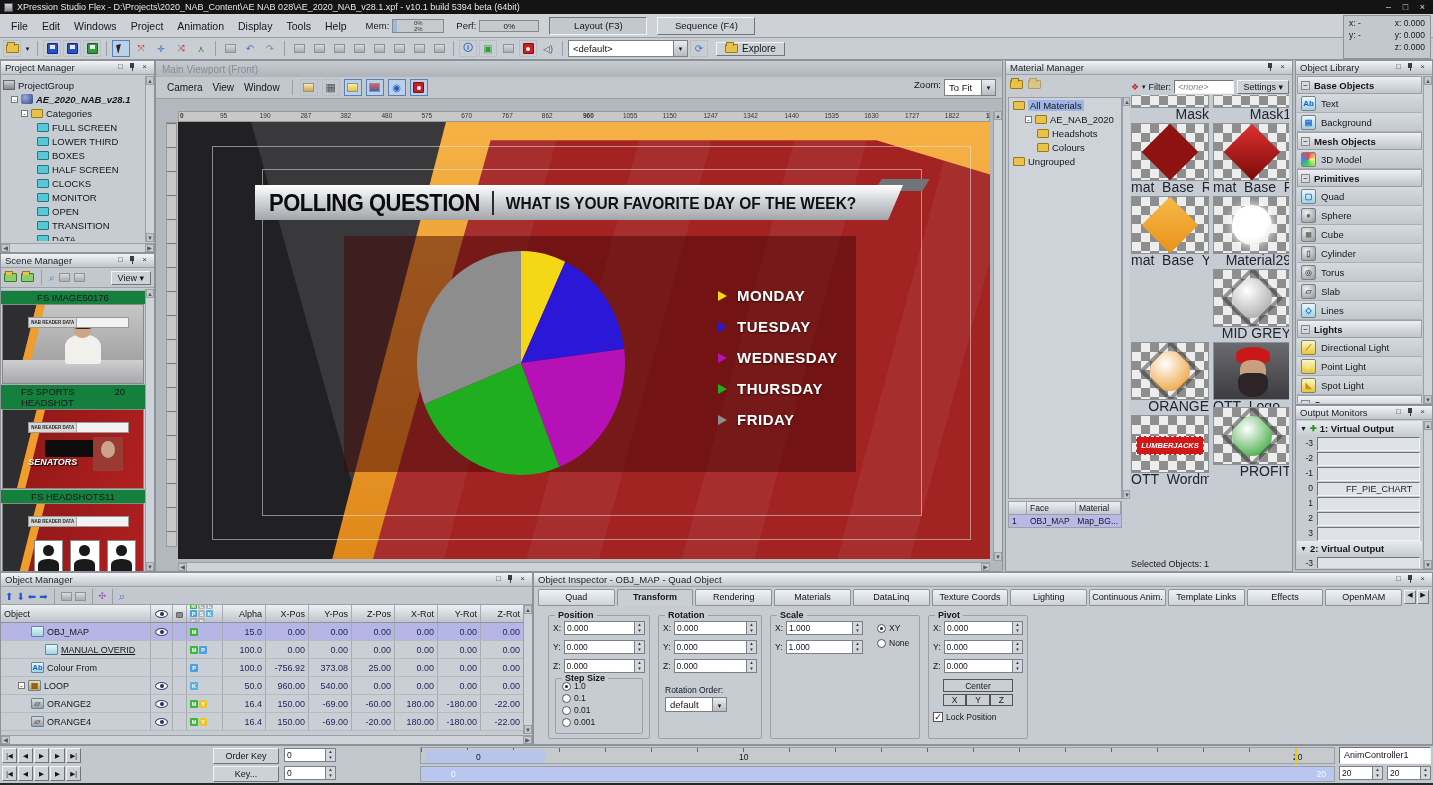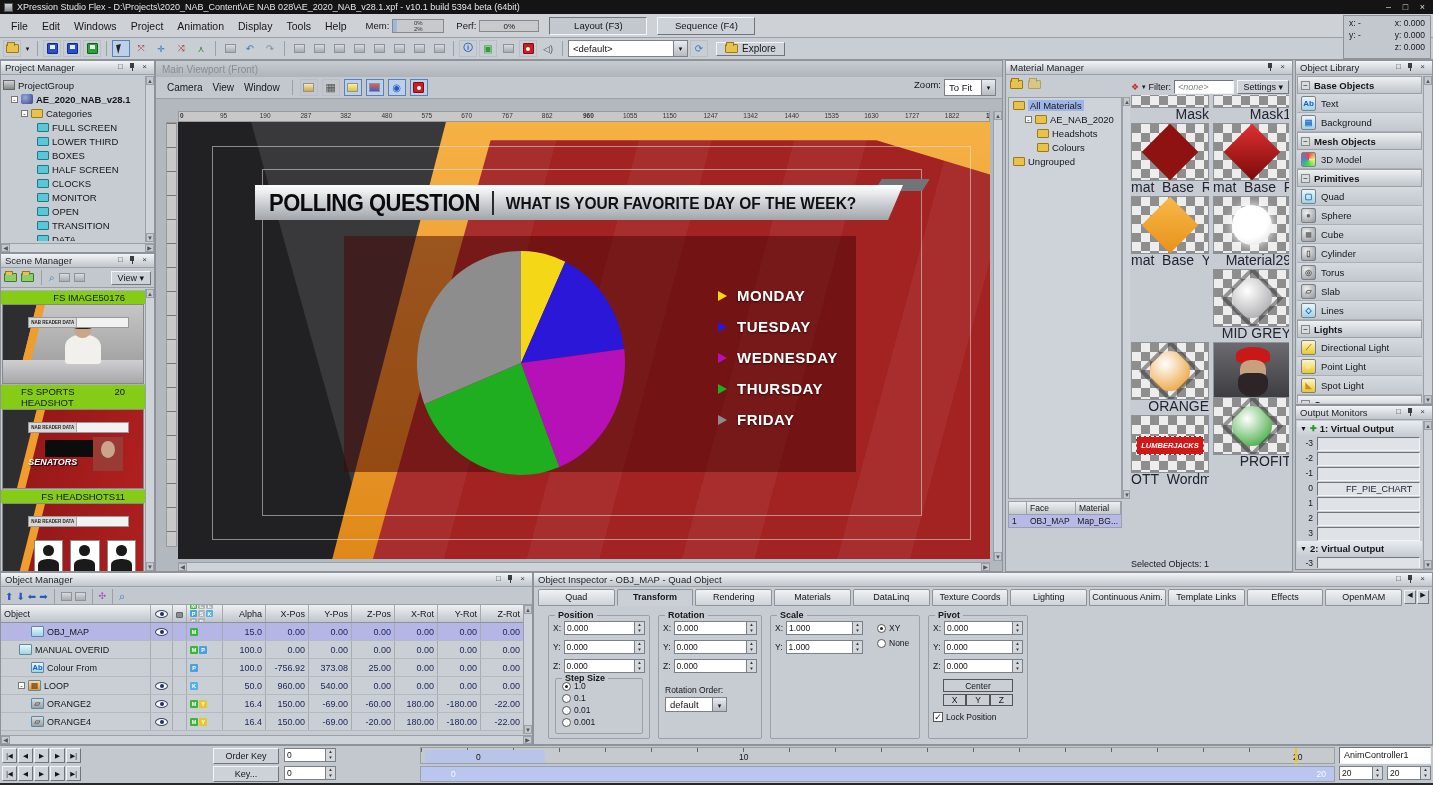--- a/index.html
+++ b/index.html
@@ -59,21 +59,21 @@
 .hscroll span{background:#c2c8ce;border:1px solid #9aa0a6;width:9px;line-height:7px;text-align:center}
 
 .trow{display:flex;align-items:center;height:14px;gap:3px;white-space:nowrap;font-size:9.5px}
 .texp{width:7px;height:7px;border:1px solid #777;background:#fff;font-size:7px;line-height:5px;text-align:center;flex:none}
 .tico{width:12px;height:9px;flex:none;border-radius:1px}
 .fold-y{background:#e8c24a;border:1px solid #9a7a18}
 .fold-c{background:#58c8d8;border:1px solid #1a7a8a}
 .ico-pg{width:12px;height:10px;background:linear-gradient(#d0d4d8,#888);border:1px solid #666}
 .ico-proj{width:12px;height:10px;background:radial-gradient(circle at 35% 35%,#9ad,#348);border-radius:2px}
 
-.sc-name{display:flex;justify-content:flex-end;padding:1px 20px;font-size:9.5px;background:#84cc16;border-top:1px solid #aab0b6}
+.sc-name{display:flex;justify-content:center;padding:1px 20px;font-size:9.5px;background:#15803d;border-top:1px solid #aab0b6}
 .sc-thumb{height:80px;position:relative;overflow:hidden;border:1px solid #888;margin:0 1px}
 .st-layer{position:absolute;inset:0}
 .l3bar{position:absolute;left:18%;top:16%;width:72%;height:13%;background:#f2f2f2;border:1px solid #999;display:flex;align-items:center;font-size:4.5px;color:#222;overflow:hidden}
 .l3bar b{background:#d8d8d8;padding:0 2px;height:100%;display:flex;align-items:center;border-right:1px solid #aaa;white-space:nowrap}
 .wedge-dk{position:absolute;inset:0;background:#2e2e30;clip-path:polygon(0 0,24% 0,10% 100%,0 100%)}
 .slash-or{position:absolute;inset:0;background:#ef9d2c;clip-path:polygon(24% 0,30% 0,16% 100%,10% 100%)}
 .sil{position:absolute;background:#fff;border:1px solid #888}
 .sil::before{content:"";position:absolute;left:30%;top:12%;width:40%;height:38%;background:#1a1a1a;border-radius:50%}
 .sil::after{content:"";position:absolute;left:12%;bottom:0;width:76%;height:40%;background:#1a1a1a;border-radius:45% 45% 0 0}
 
@@ -317,21 +317,21 @@
         <span class="sp"></span>
       <span class="hbtn">□</span>
         <span class="pin"></span>
         <span class="hbtn">×</span>
     </div>
     <div id="pm-tree" style="position:absolute;left:2px;top:17px;right:11px;bottom:11px;overflow:hidden">
         <div class="trow">
           <span class="ico-pg"></span>
           <span>ProjectGroup</span>
         </div>
-        <div class="trow" style="padding-left: 8px;">
+        <div class="trow" style="padding-left: 8px; font-style: italic;">
           <span class="texp">-</span>
           <span class="ico-proj"></span>
           <span style="font-weight: bold;">AE_2020_NAB_v28.1</span>
         </div>
         <div class="trow" style="padding-left: 18px; align-items: center;">
           <span class="texp">-</span>
           <span class="tico fold-y"></span>
           <span>Categories</span>
         </div>
         <div class="trow" style="padding-left: 34px;">
@@ -672,21 +672,21 @@
             <div style="position: absolute; left: 24px; top: 30px; width: 30px; height: 24px; background: rgb(44, 36, 38); border-radius: 30% 30% 50% 50%;"></div>
           </div>
           <div class="mat-lbl">OTT_Logo_Image</div>
         </div>
         <div class="mat-cell" style="left: 0px; top: 320px;">
           <div class="mat-img">
             <span style="position: absolute; left: 4px; right: 4px; top: 20px; background: rgb(208, 24, 24); border: 1px dashed rgb(255, 255, 255); color: rgb(255, 255, 255); font-size: 7.5px; font-weight: bold; font-style: italic; text-align: center; padding: 4px 0px;">LUMBERJACKS</span>
           </div>
           <div class="mat-lbl">OTT_Wordmark_Im...</div>
         </div>
-        <div class="mat-cell" style="left: 82px; top: 302px;">
+        <div class="mat-cell" style="left: 82px; top: 312px;">
           <div class="mat-img">
             <div class="ball" style="background: radial-gradient(circle at 38% 32%, rgb(255, 255, 255), rgb(30, 154, 30));"></div>
             <div class="cage"></div>
           </div>
           <div class="mat-lbl">PROFIT</div>
         </div>
       </div>
     <div style="position:absolute;left:125px;bottom:2px;font-size:9px">Selected Objects: 1</div>
   </div>
 
@@ -897,21 +897,21 @@
           </div>
           <div class="c-n num">15.0</div>
           <div class="c-n num">0.00</div>
           <div class="c-n num">0.00</div>
           <div class="c-n num">0.00</div>
           <div class="c-n num">0.00</div>
           <div class="c-n num">0.00</div>
           <div class="c-n num">0.00</div>
         </div>
         <div class="omrow" style="top: 68px;">
-          <div class="c-obj" style="padding-left: 18px; gap: 3px;">
+          <div class="c-obj" style="padding-left: 44px; gap: 3px; text-decoration: underline;">
             <span class="tree-ico"></span>
             <span>MANUAL OVERID</span>
           </div>
           <div class="c-eye"></div>
           <div class="c-lock"></div>
           <div class="c-badge">
             <span class="chip" style="background: rgb(61, 181, 61);">M</span>
             <span class="chip" style="background: rgb(74, 160, 224);">P</span>
           </div>
           <div class="c-n num">100.0</div>

